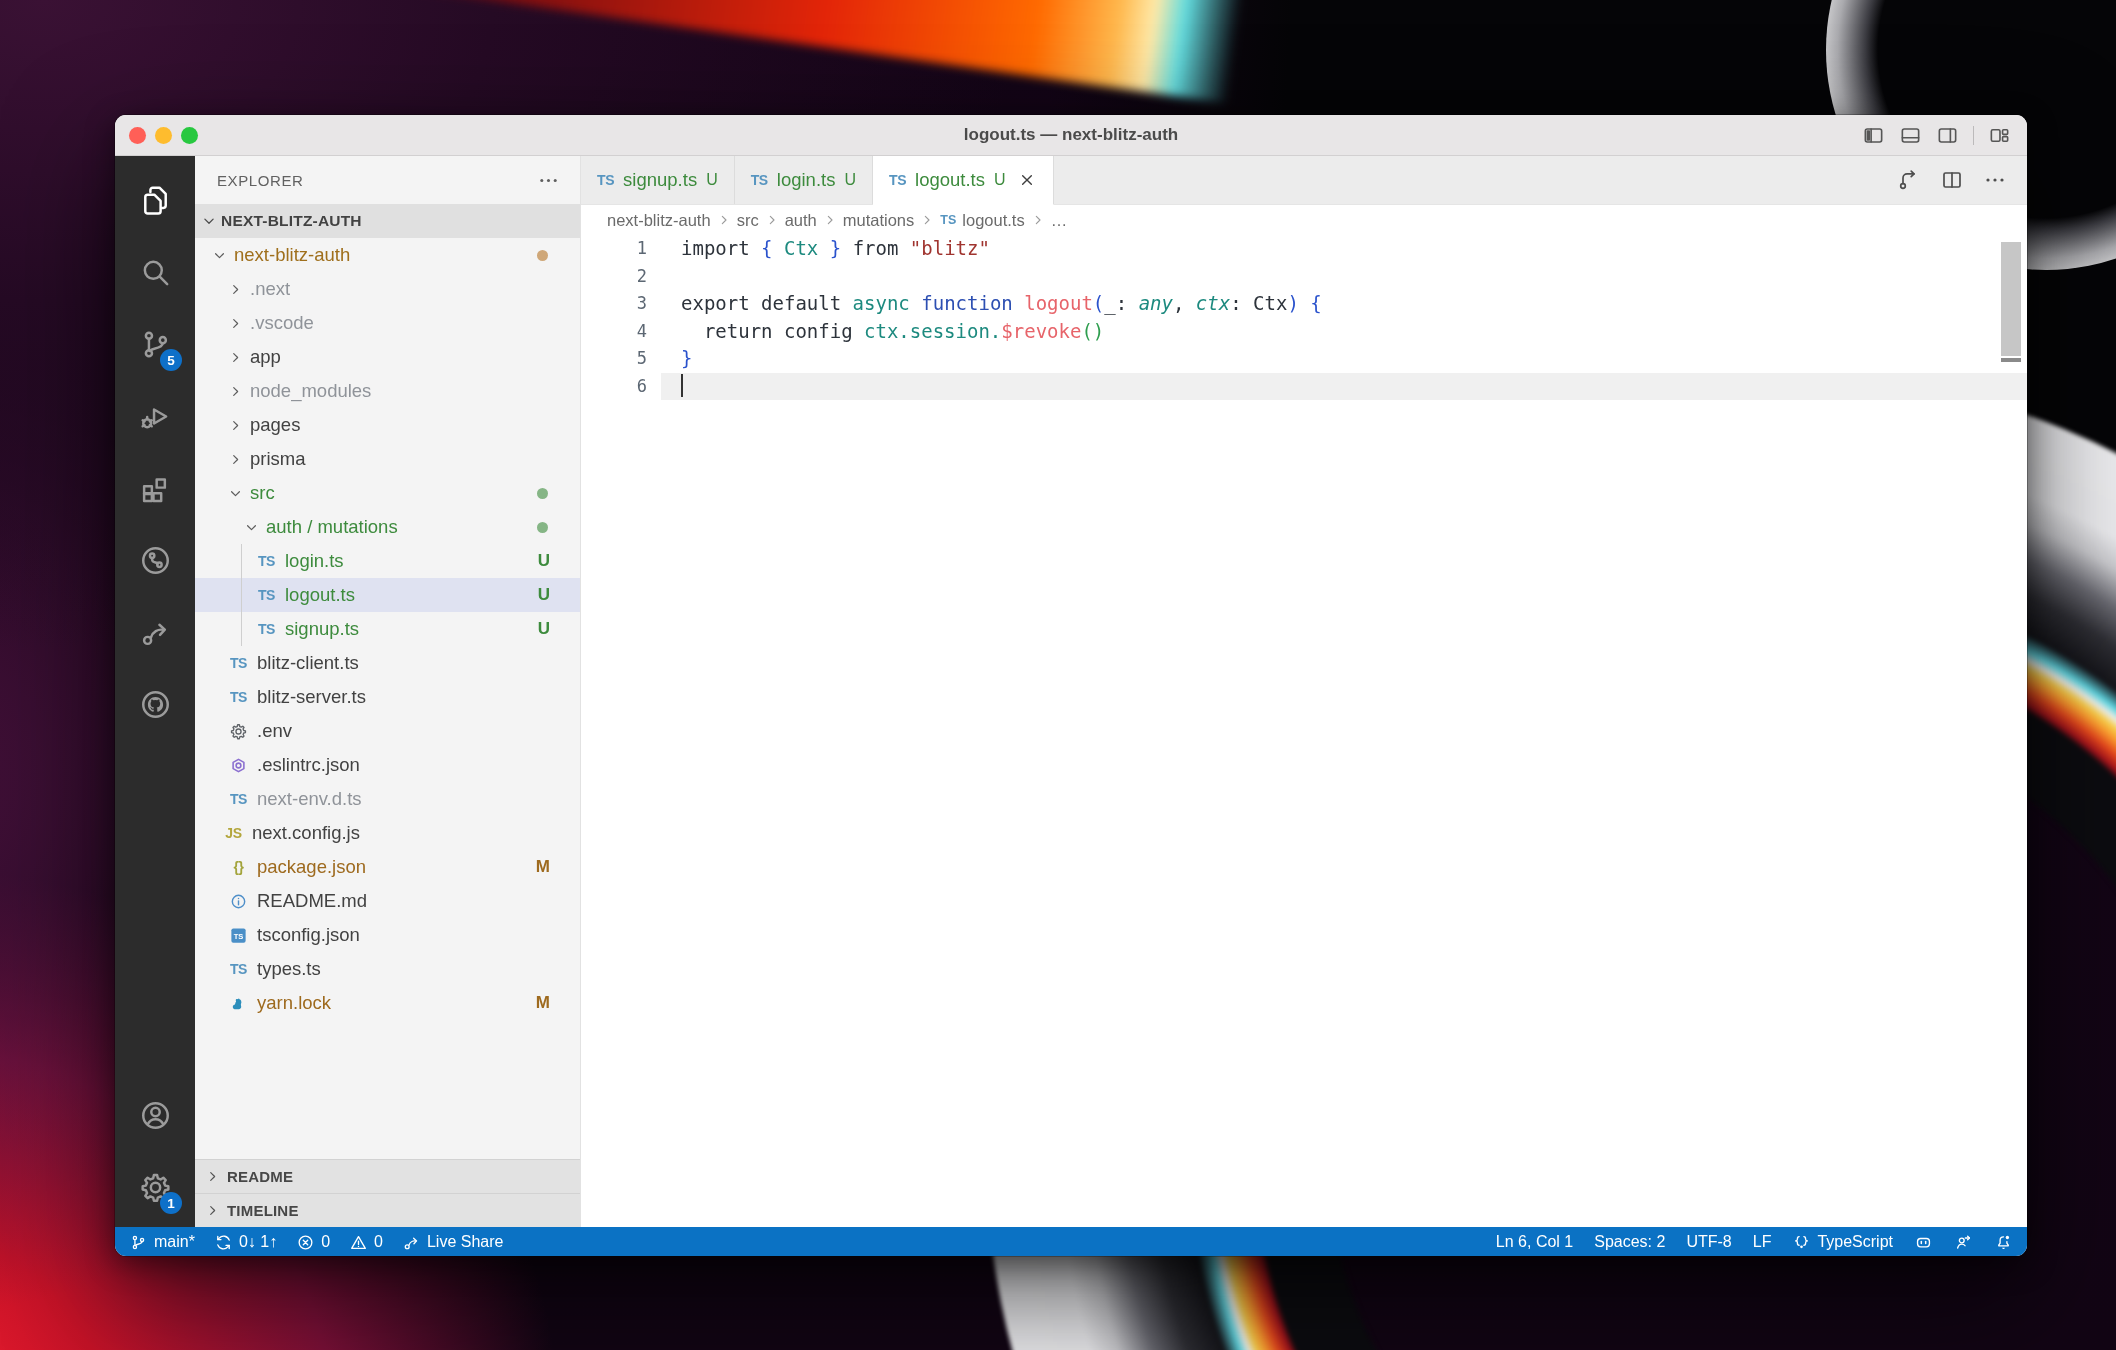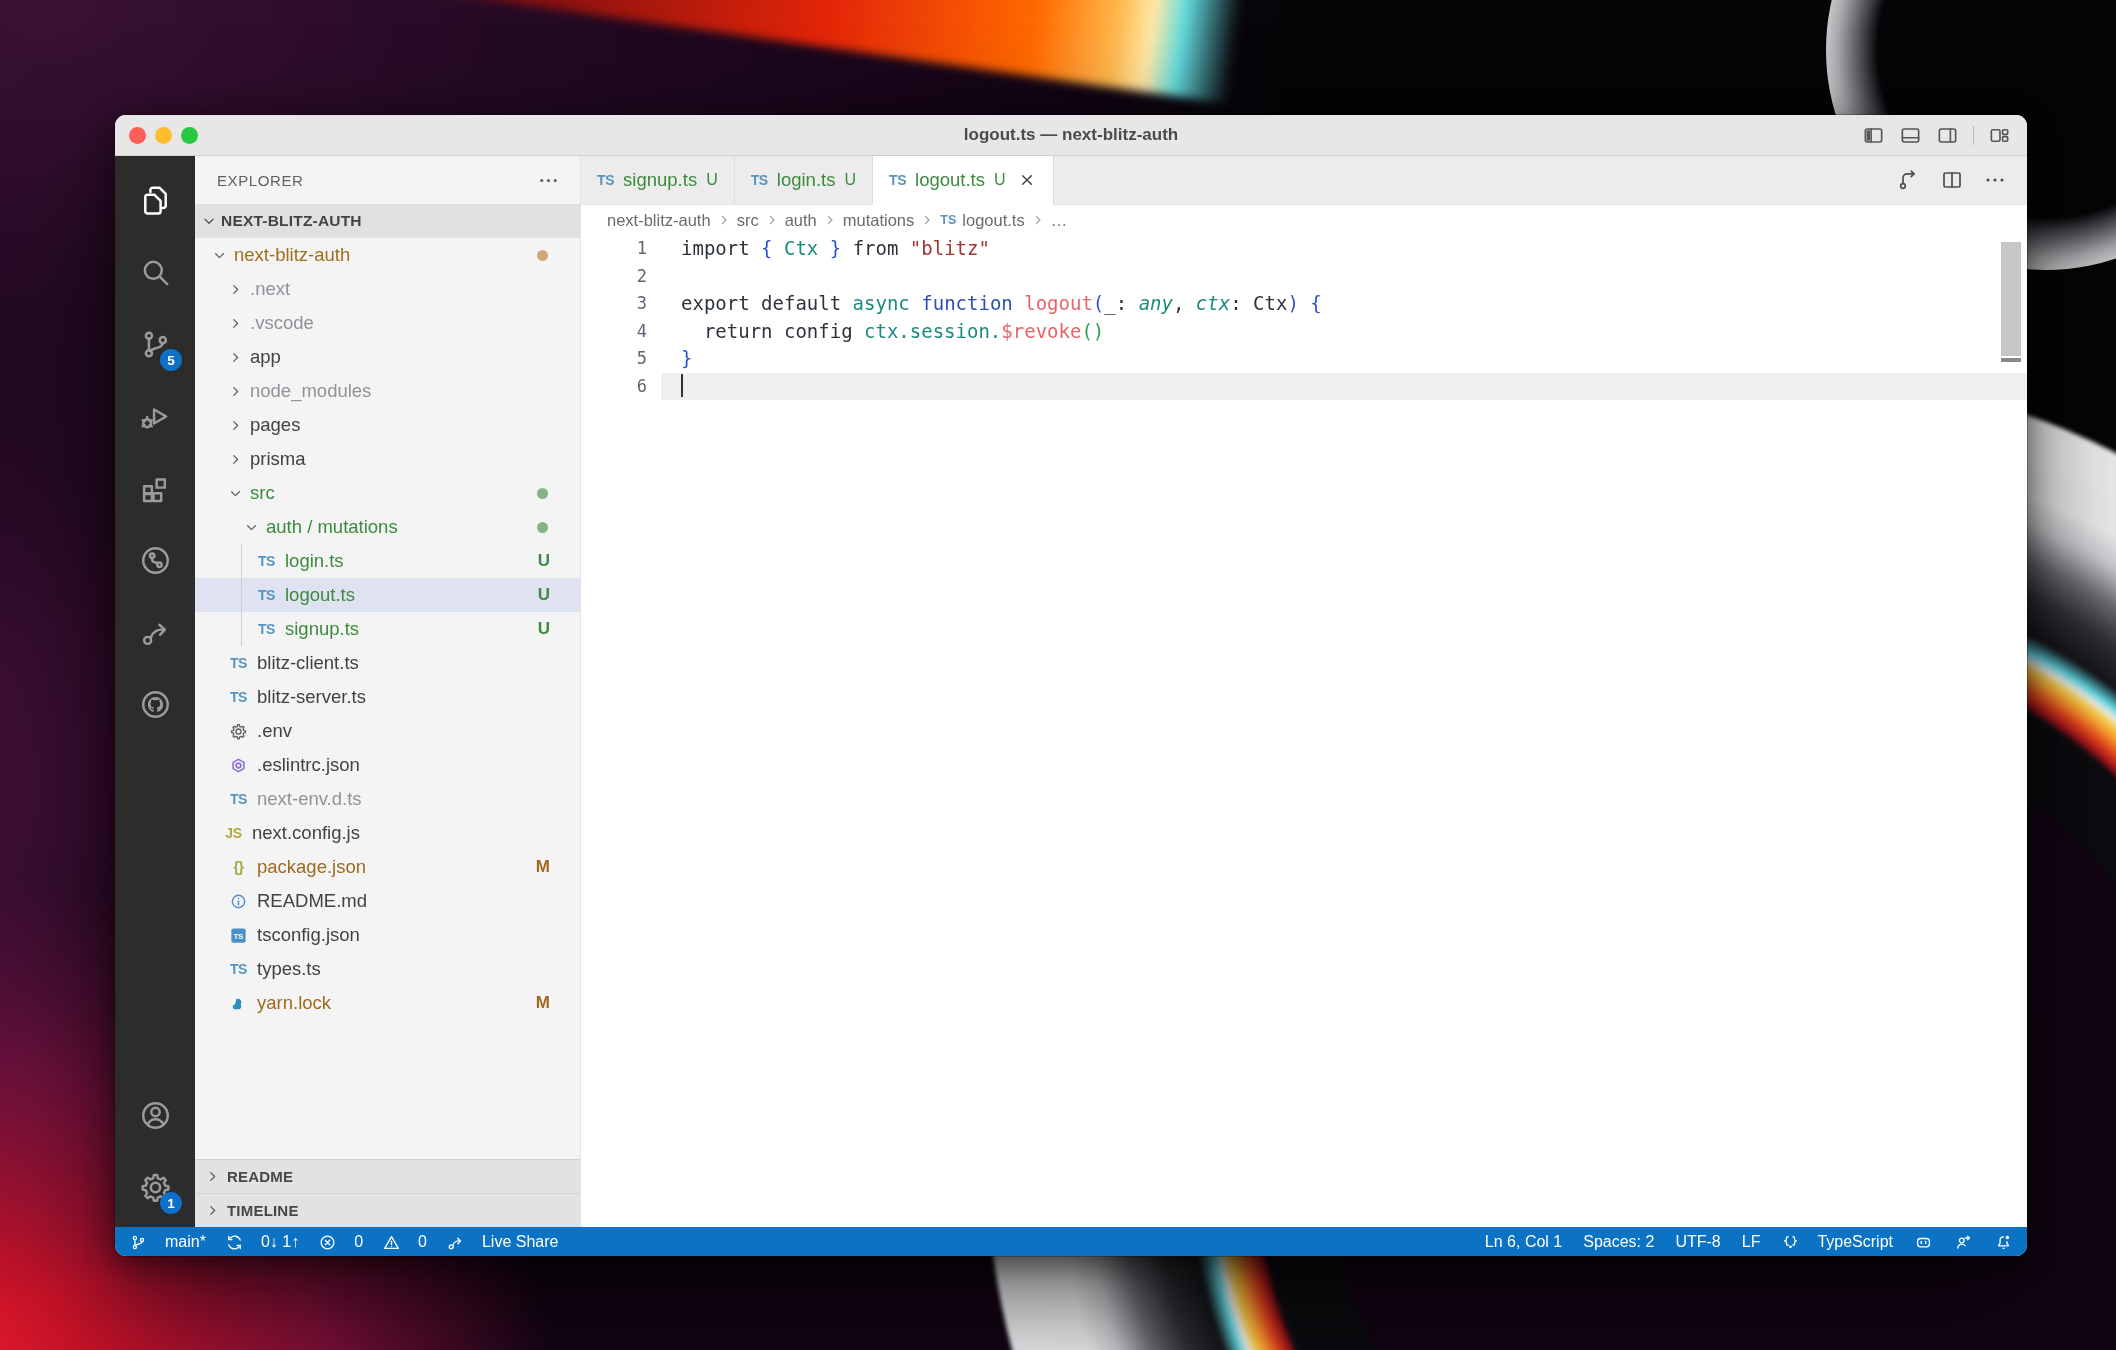--- a/index.html
+++ b/index.html
@@ -100,21 +100,21 @@
   .cursor{display:inline-block;width:2px;height:23px;background:#333;vertical-align:-4px;}
   .tk-p{color:#2d333b}.tk-t{color:#1d8a7f}.tk-ti{color:#1d8a7f;font-style:italic}
   .tk-s{color:#a0342f}.tk-f{color:#e7646a}.tk-b{color:#2a52cc}.tk-g{color:#2f9e4f}.tk-n{color:#2d4fb2}
   .sb-track{position:absolute;top:0;right:6px;width:20px;bottom:0;}
   .sb-thumb{position:absolute;top:7px;left:0;width:20px;height:114px;background:#c6c6c6;}
   .sb-mark{position:absolute;top:123px;left:0;width:20px;height:4px;background:#8a8a8a;}
 
   
   .statusbar{height:30px;background:#0b72c4;color:#fff;display:flex;align-items:center;font-size:16px;padding:0 14px;}
   .st-group{display:flex;align-items:center;}
-  .st-item{display:flex;align-items:center;gap:17px;margin-right:19px;white-space:nowrap;}
+  .st-item{display:flex;align-items:center;gap:6px;margin-right:19px;white-space:nowrap;}
   .st-right{margin-left:auto;}
   .st-right .st-item{margin-right:0;margin-left:21px;}
   .st-item .icon{width:19px;height:19px;display:flex;}
   .icon svg{width:100%;height:100%;display:block;}
 </style>
 </head>
 <body>
 
 <div class="wp wp-base"></div>
 <div class="wp wp-dark"></div>

